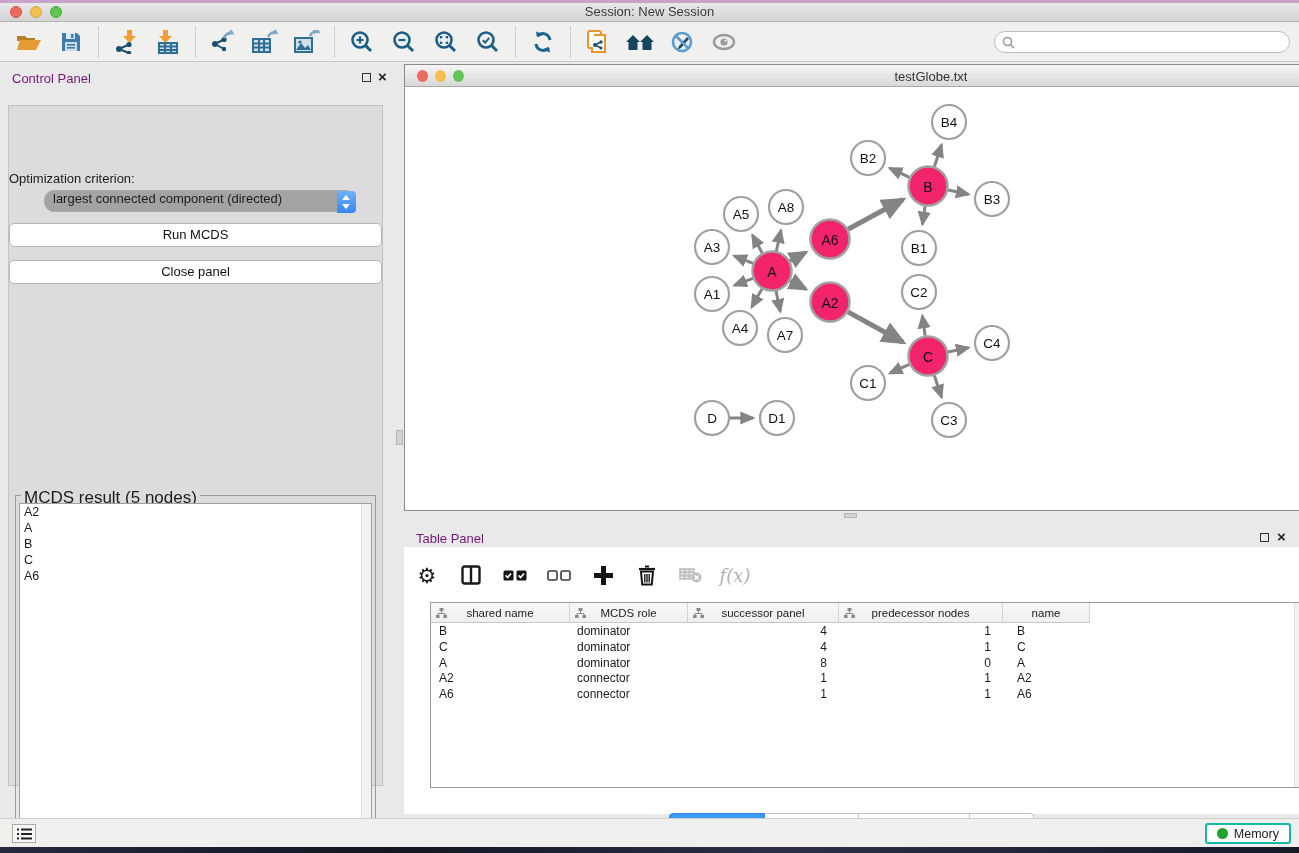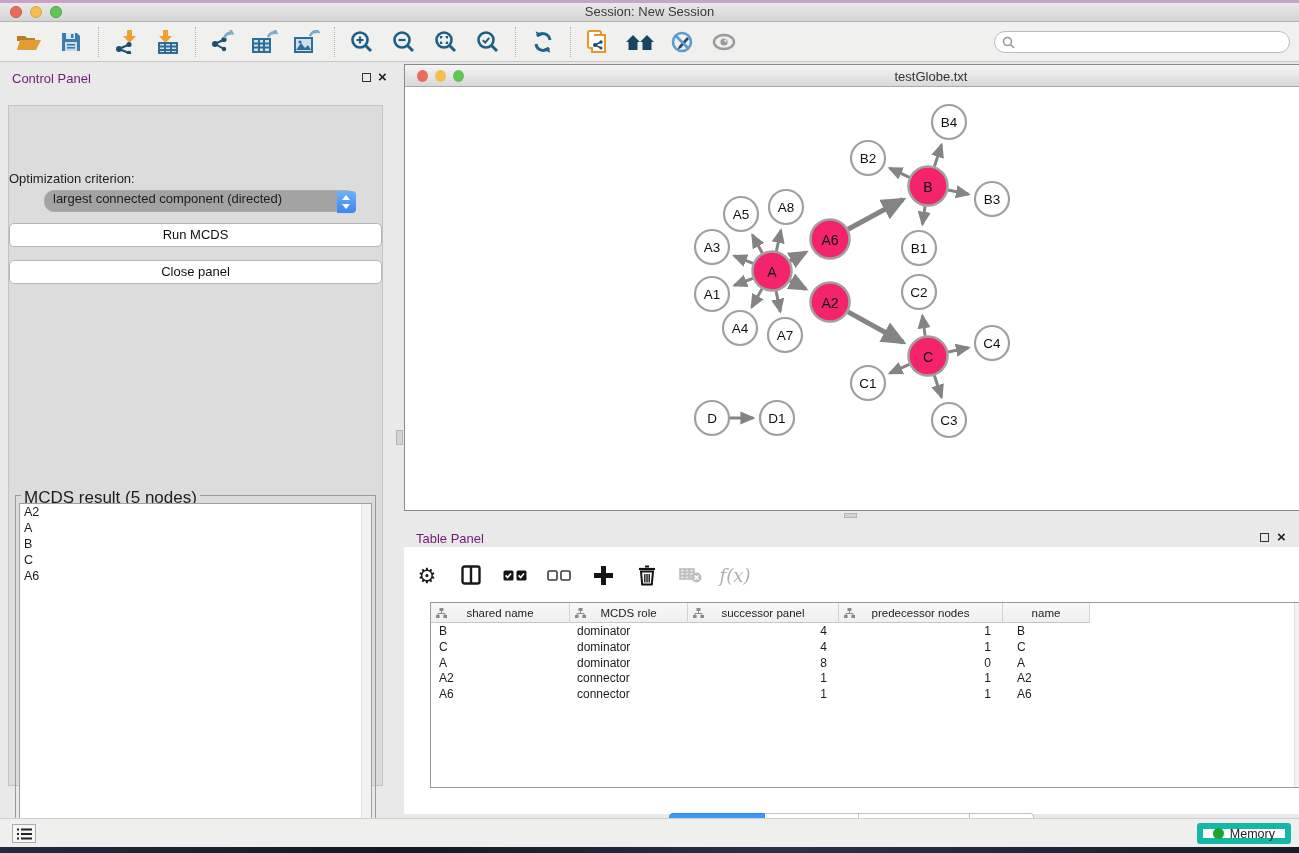--- a/index.html
+++ b/index.html
@@ -92,21 +92,21 @@
   .td { overflow:hidden; white-space:nowrap; }
   .td.l { text-align:left; } .td.r { text-align:right; }
   .tbl-scroll { position:absolute; right:0; top:0; bottom:0; width:9px; background:#f1f1f1; border-left:1px solid #e0e0e0; }
   .tp-tabs { position:absolute; left:0; right:0; top:266px; display:flex; justify-content:center; }
 
   
   .statusbar { position:absolute; left:0; top:818px; width:1299px; height:29px;
     background:#efefee; border-top:1px solid #cfcfcf; }
   .list-btn { position:absolute; left:12px; top:5px; width:24px; height:19px; background:#f6f6f6;
     border:1px solid #ababab; display:flex; align-items:center; justify-content:center; }
-  .mem-btn { position:absolute; right:8px; top:4px; height:21px; background:#fff; border:6px solid #14b8a6;
+  .mem-btn { position:absolute; right:8px; top:4px; height:21px; background:#fff; border:2px solid #14b8a6;
     border-radius:3px; display:flex; align-items:center; padding:0 10px; gap:6px; font-size:12.5px; }
   .mem-dot { width:11px; height:11px; border-radius:50%; background:#1fa32c; }
   .desktop-strip { position:absolute; left:0; top:847px; width:1299px; height:6px;
     background:linear-gradient(90deg,#232a3d,#121722 30%,#2a3147 60%,#161b28); }
 
   svg { display:block; }
 </style>
 </head>
 <body>
 

